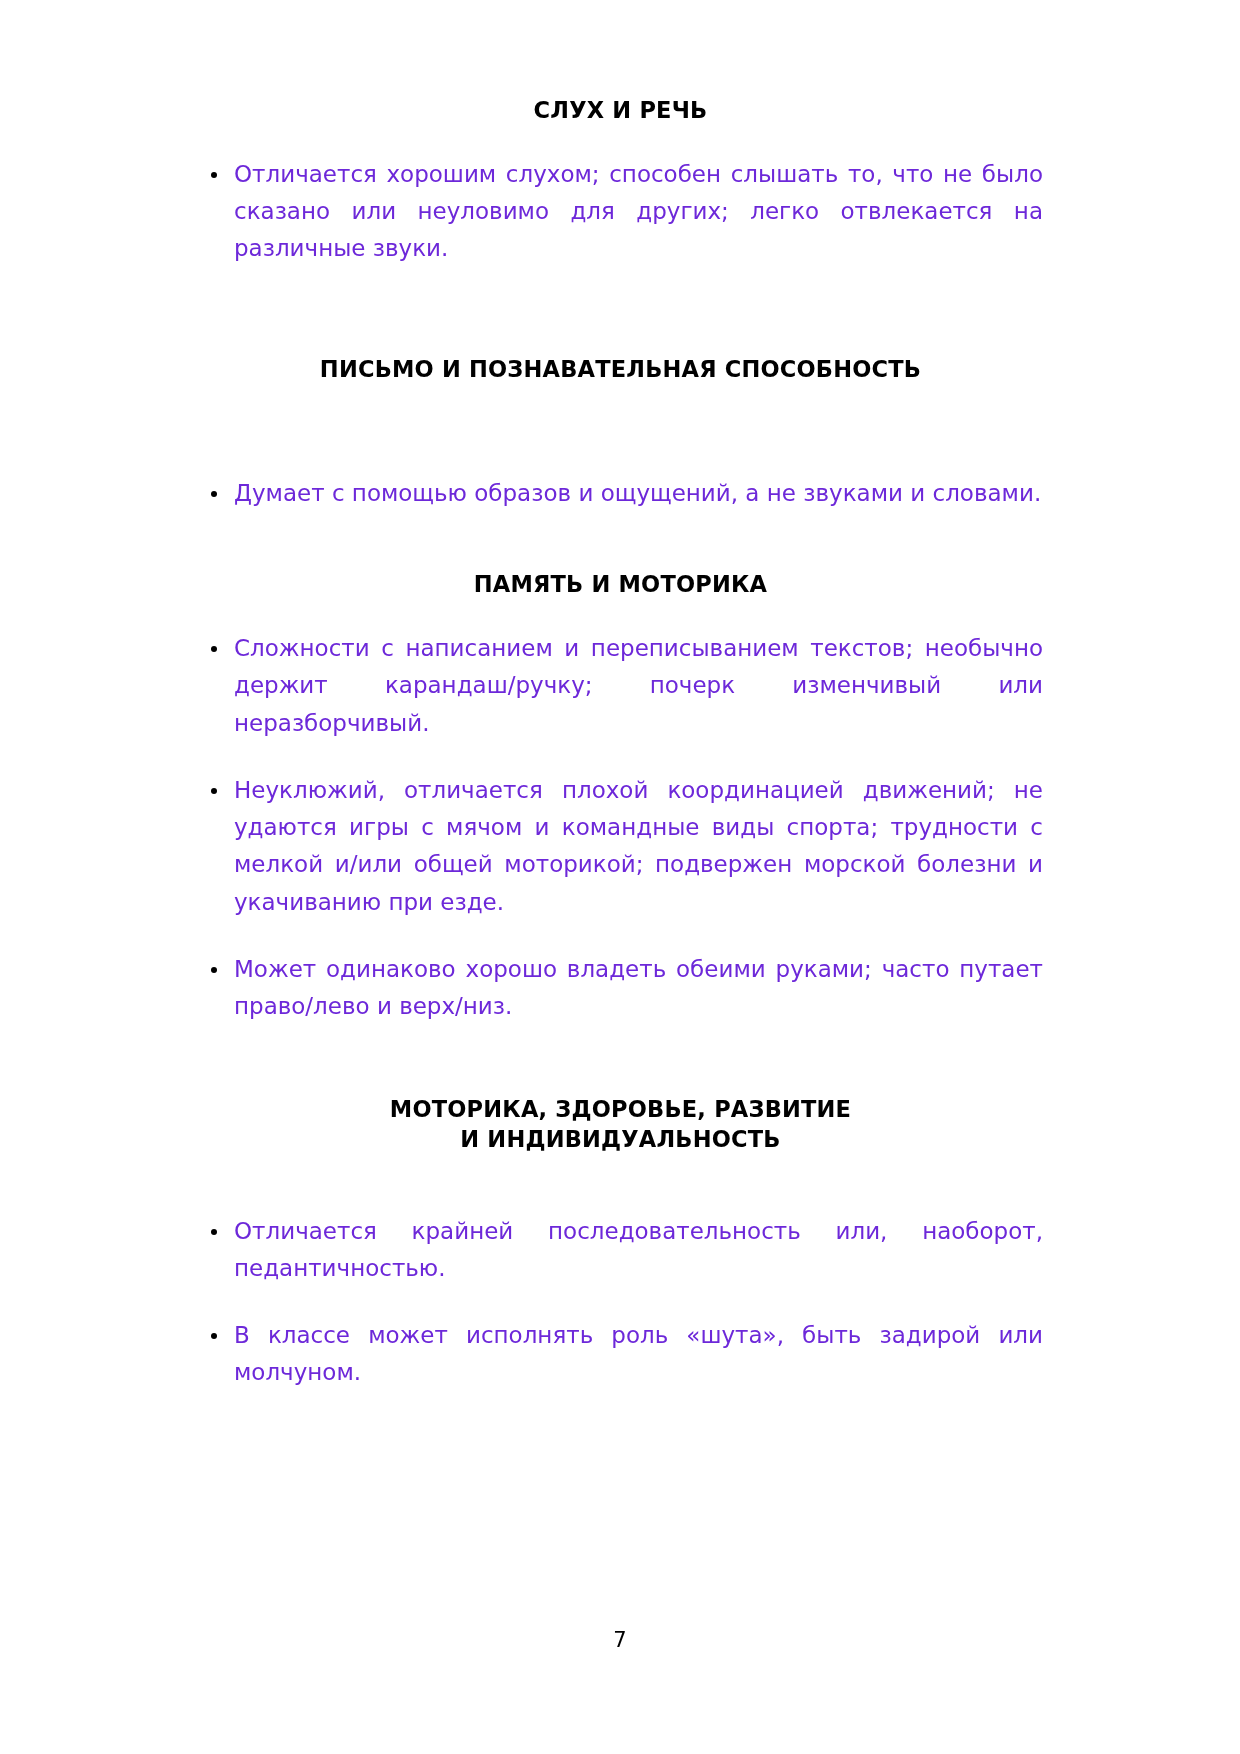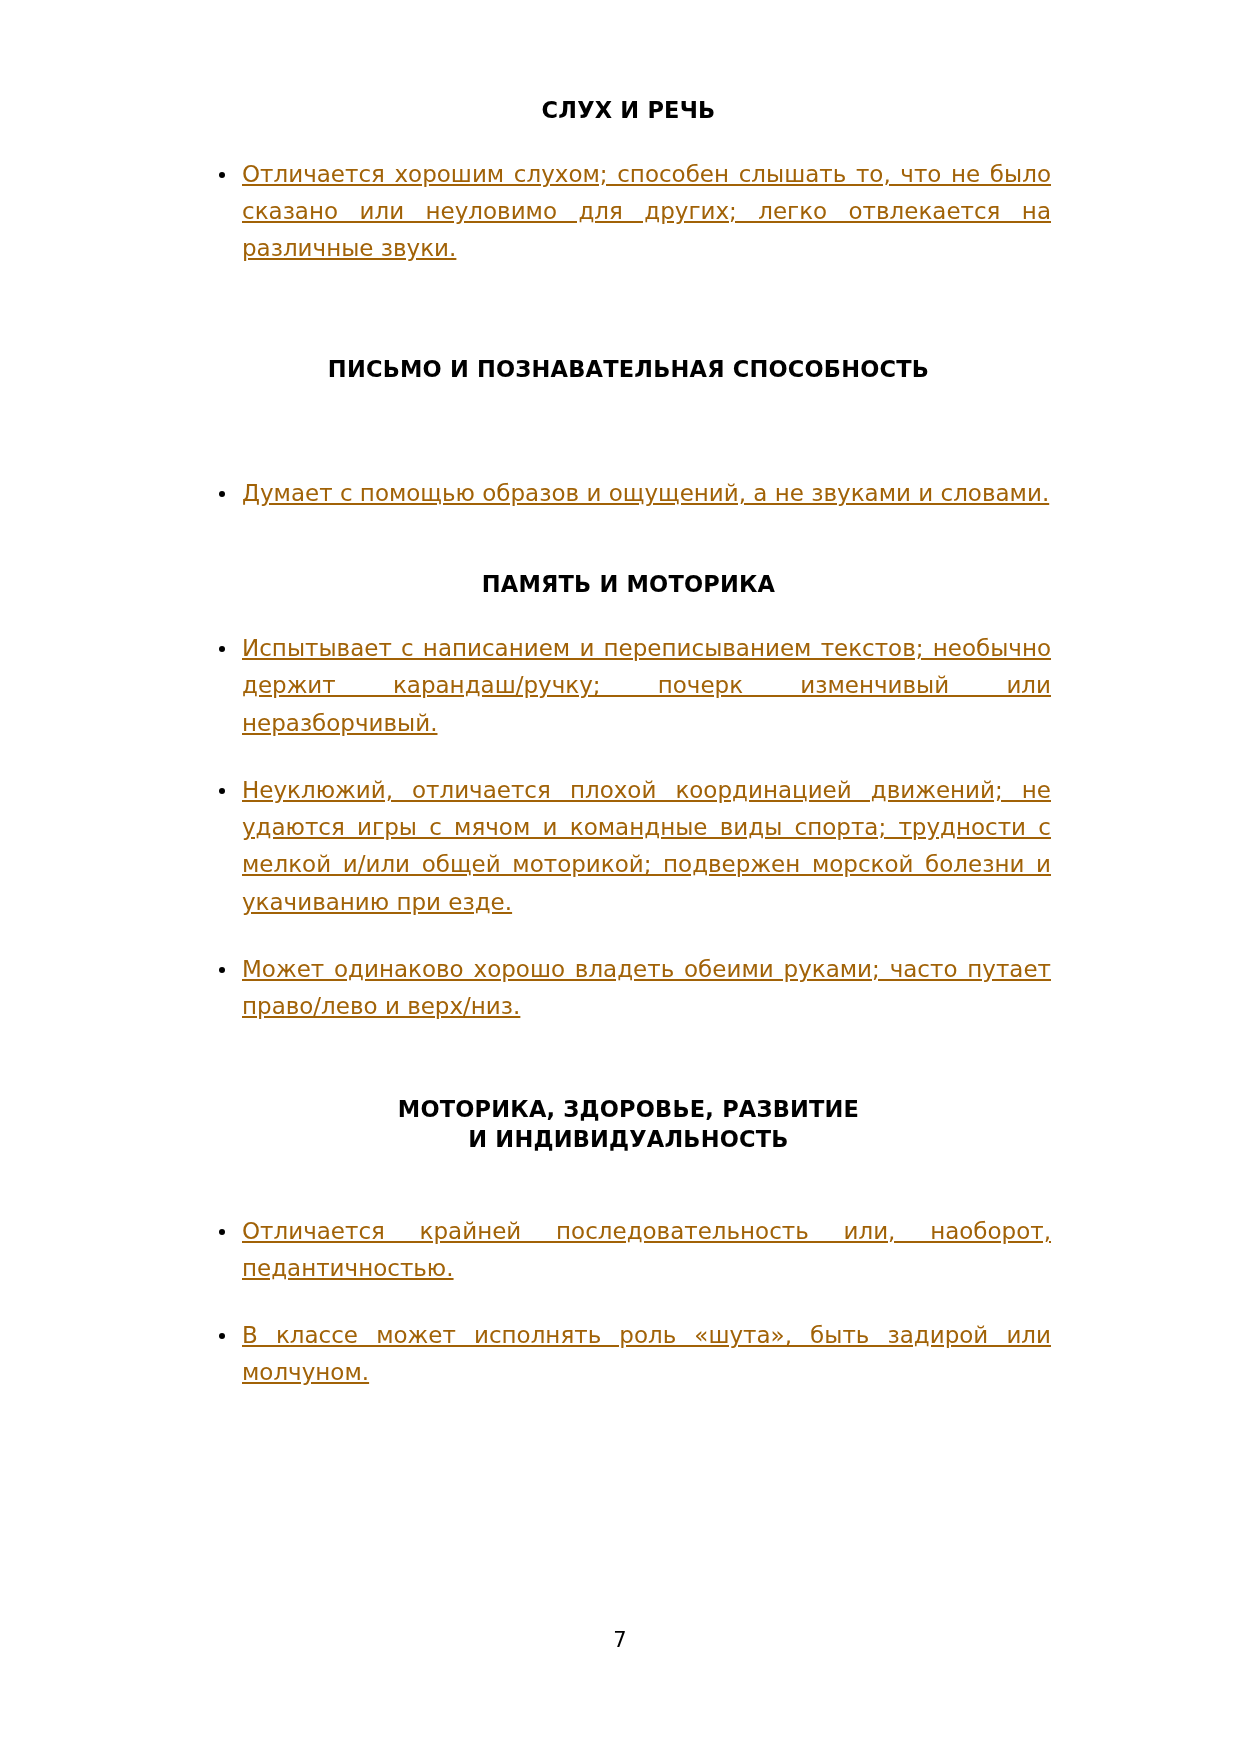--- a/index.html
+++ b/index.html
@@ -14,21 +14,21 @@
   .page {
     position: relative;
     width: 1240px;
     height: 1754px;
     background: #ffffff;
     box-sizing: border-box;
     overflow: hidden;
   }
   .content {
     position: absolute;
-    left: 206px;
+    left: 198px;
     top: 96px;
     width: 845px;
   }
   .section {
     margin: 0;
   }
   .section-heading {
     text-align: center;
     font-family: "DejaVu Sans", sans-serif;
     font-weight: bold;
@@ -43,26 +43,25 @@
   .bullet-list {
     list-style: none;
     margin: 0;
     padding: 0;
   }
   .bullet-item {
     position: relative;
     padding-left: 36px;
     font-size: 23px;
     line-height: 1.62;
-    color: #a16207;
+    color: #6d28d9;
     text-align: justify;
     text-justify: inter-word;
     margin: 0;
     font-family: "DejaVu Sans", sans-serif;
-    text-decoration: underline;
   }
   .bullet-item::before {
     content: "";
     position: absolute;
     left: 13px;
     top: 16px;
     width: 6px;
     height: 6px;
     border-radius: 50%;
     background: #000000;
@@ -112,21 +111,21 @@
         <li class="bullet-item">Думает с помощью образов и ощущений, а не звуками и словами.</li>
       </ul>
     </div>
 
     <div class="gap-xl"></div>
 
     <div class="section">
       <h2 class="section-heading">ПАМЯТЬ И МОТОРИКА</h2>
       <div class="gap-md"></div>
       <ul class="bullet-list">
-        <li class="bullet-item">Испытывает с написанием и переписыванием текстов; необычно держит карандаш/ручку; почерк изменчивый или неразборчивый.</li>
+        <li class="bullet-item">Сложности с написанием и переписыванием текстов; необычно держит карандаш/ручку; почерк изменчивый или неразборчивый.</li>
         <div class="gap-md"></div>
         <li class="bullet-item">Неуклюжий, отличается плохой координацией движений; не удаются игры с мячом и командные виды спорта; трудности с мелкой и/или общей моторикой; подвержен морской болезни и укачиванию при езде.</li>
         <div class="gap-md"></div>
         <li class="bullet-item">Может одинаково хорошо владеть обеими руками; часто путает право/лево и верх/низ.</li>
       </ul>
     </div>
 
     <div class="gap-xxl"></div>
 
     <div class="section">

